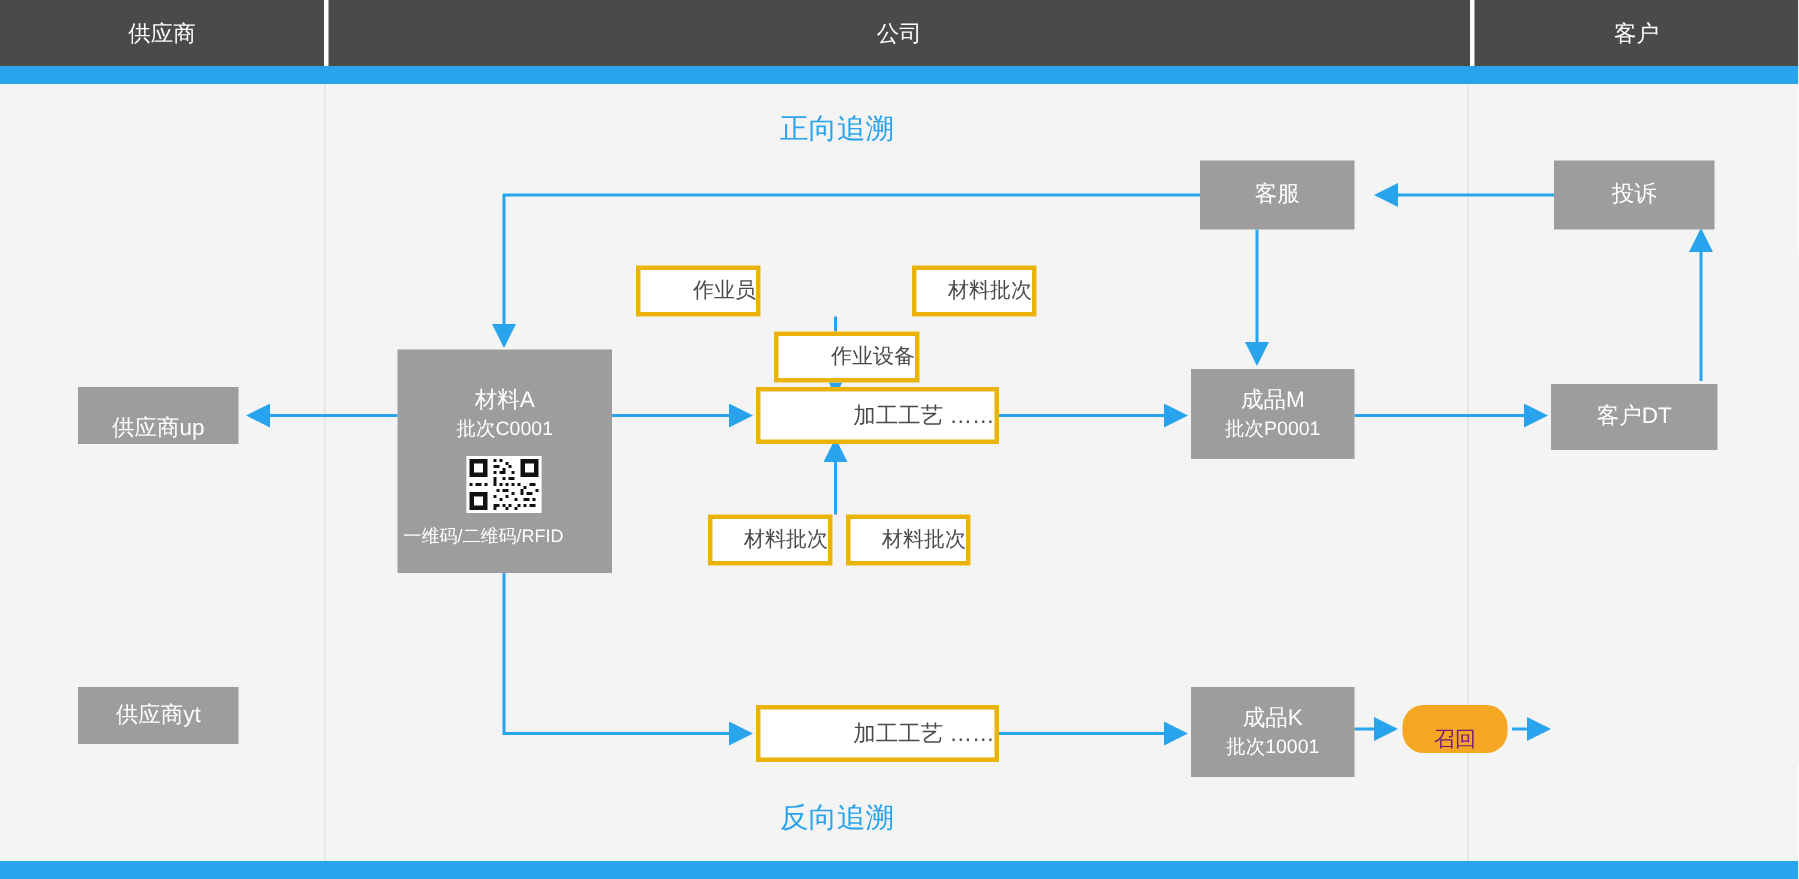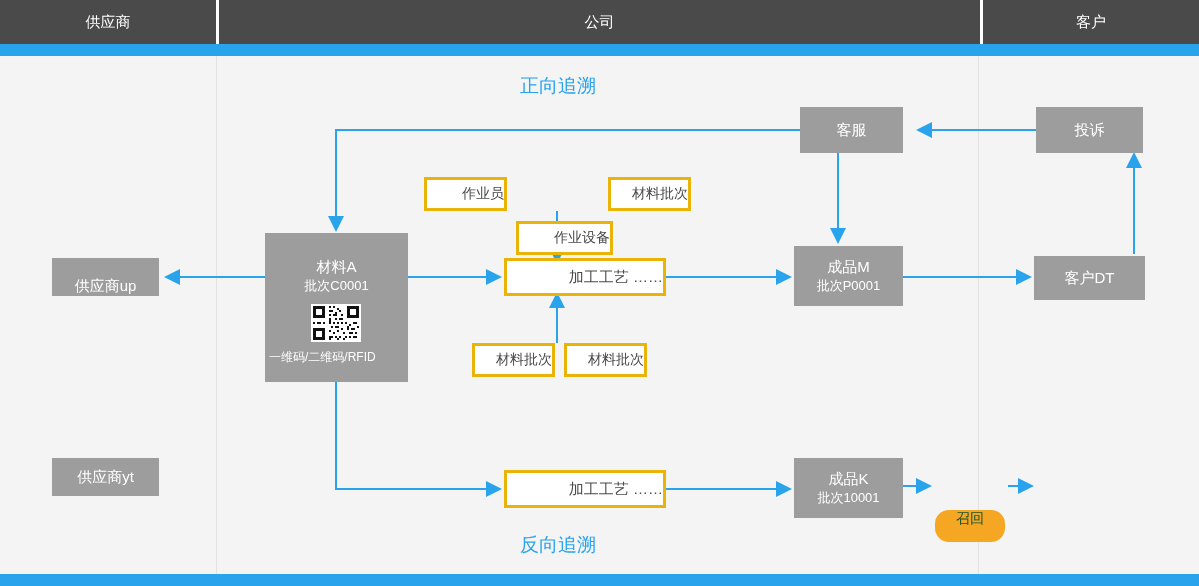--- a/index.html
+++ b/index.html
@@ -111,28 +111,27 @@
     position: absolute;
     color: #29a3ec;
     font-size: 19px;
     white-space: nowrap;
   }
 
   
   .pill {
     position: absolute;
     background: #f5a623;
-    color: #14532d;
+    color: #701a75;
     border-radius: 14px;
     font-size: 14px;
     display: flex;
-    align-items: flex-start;
+    align-items: flex-end;
     justify-content: center;
     box-sizing: border-box;
-    margin-top: 40px;
   }
 
   
   .qr {
     position: absolute;
     background: #ffffff;
     box-sizing: border-box;
   }
   .qr svg { display: block; }
 

